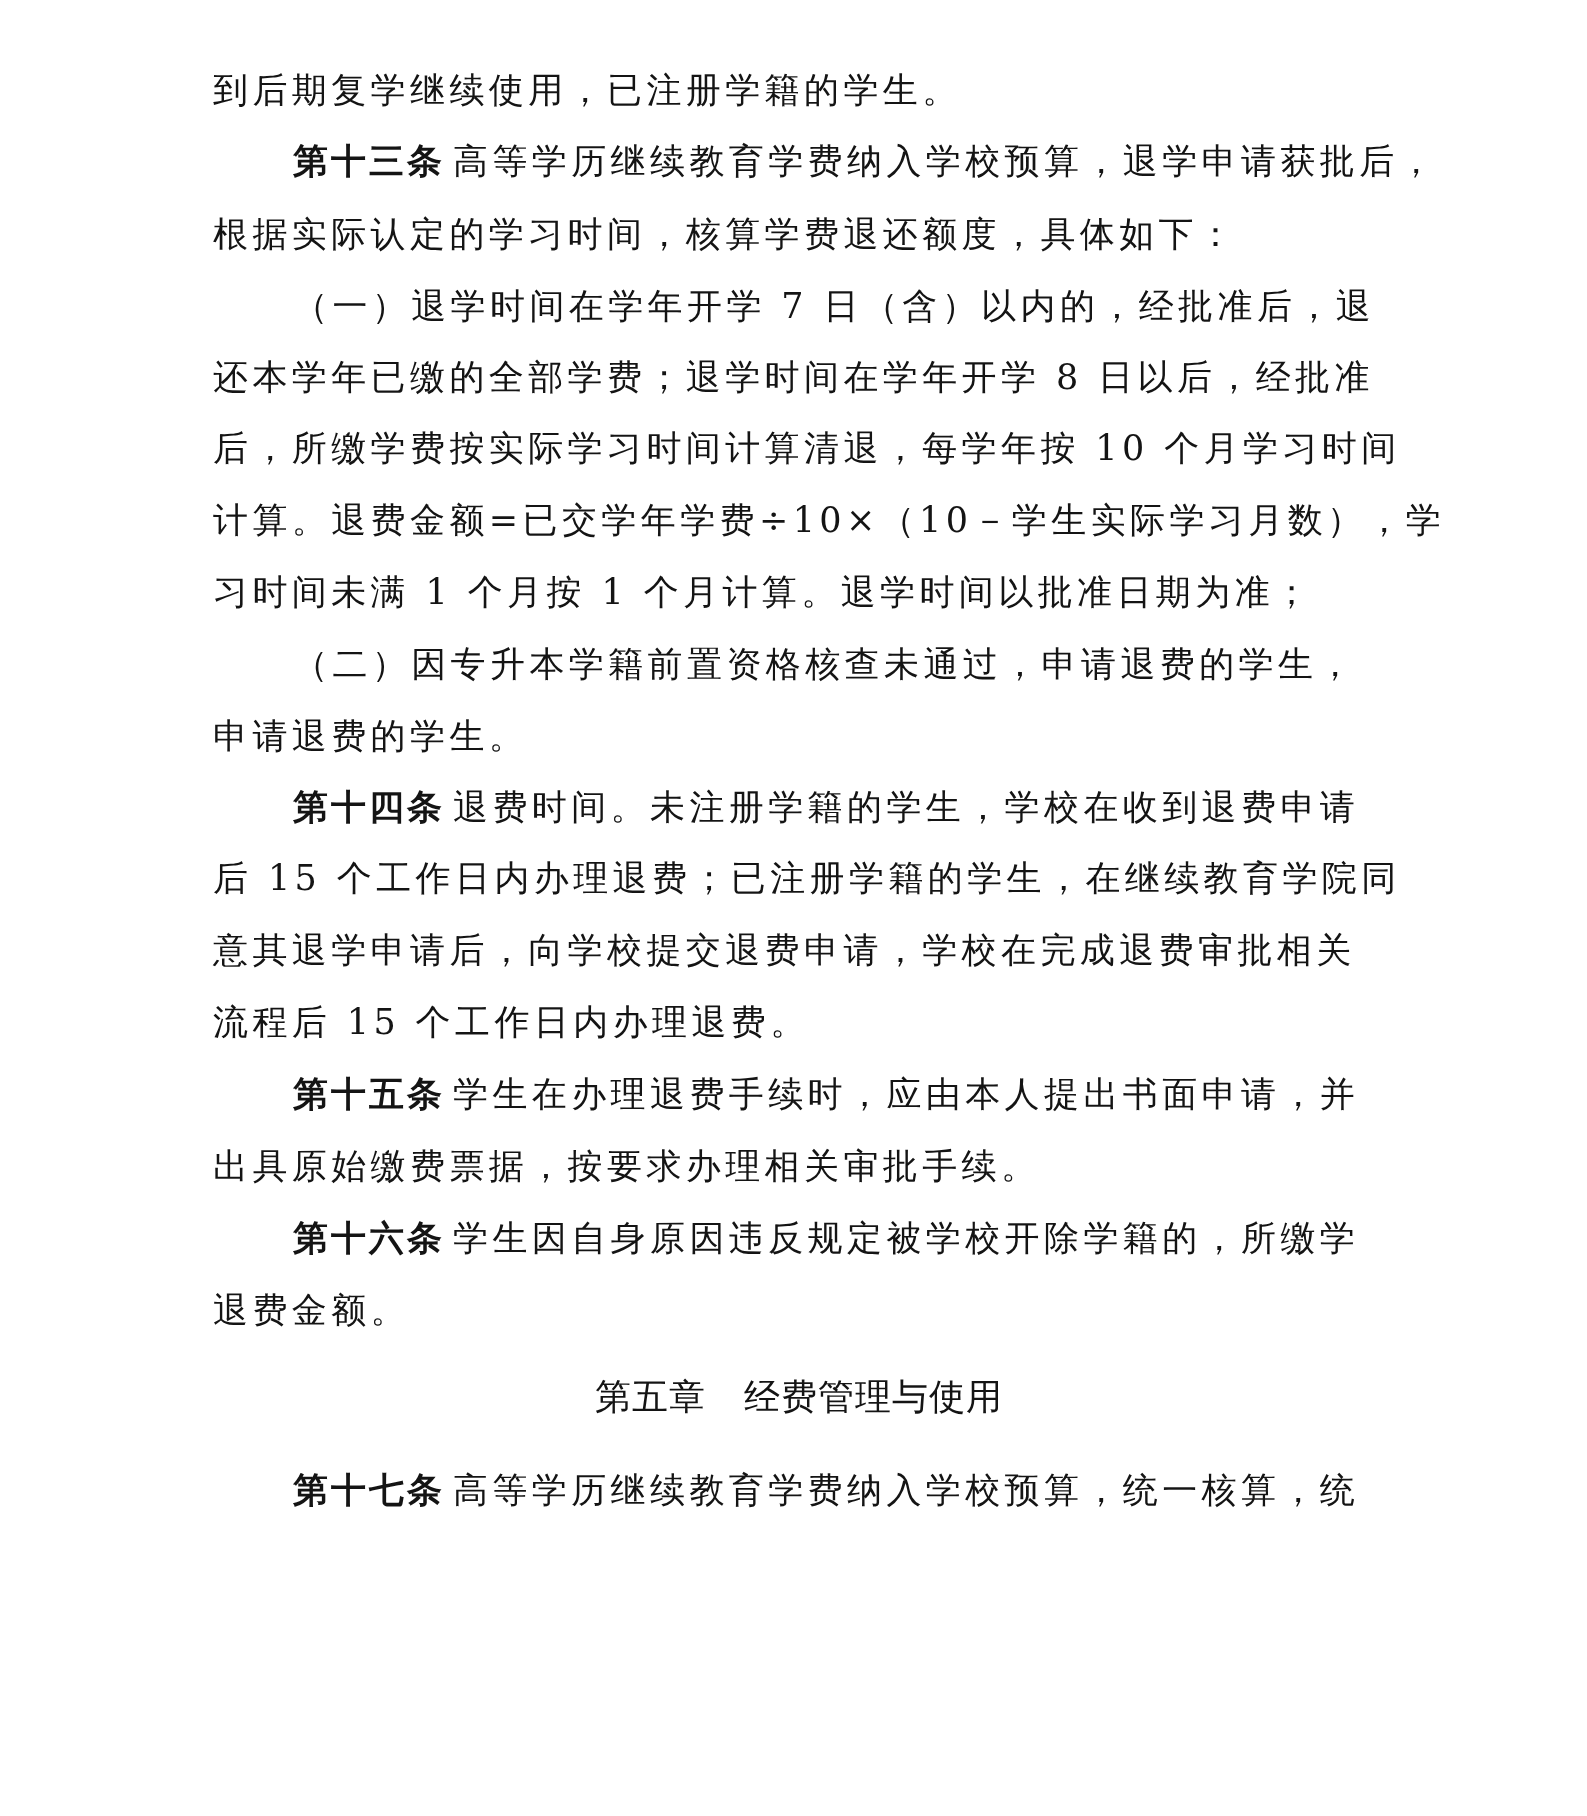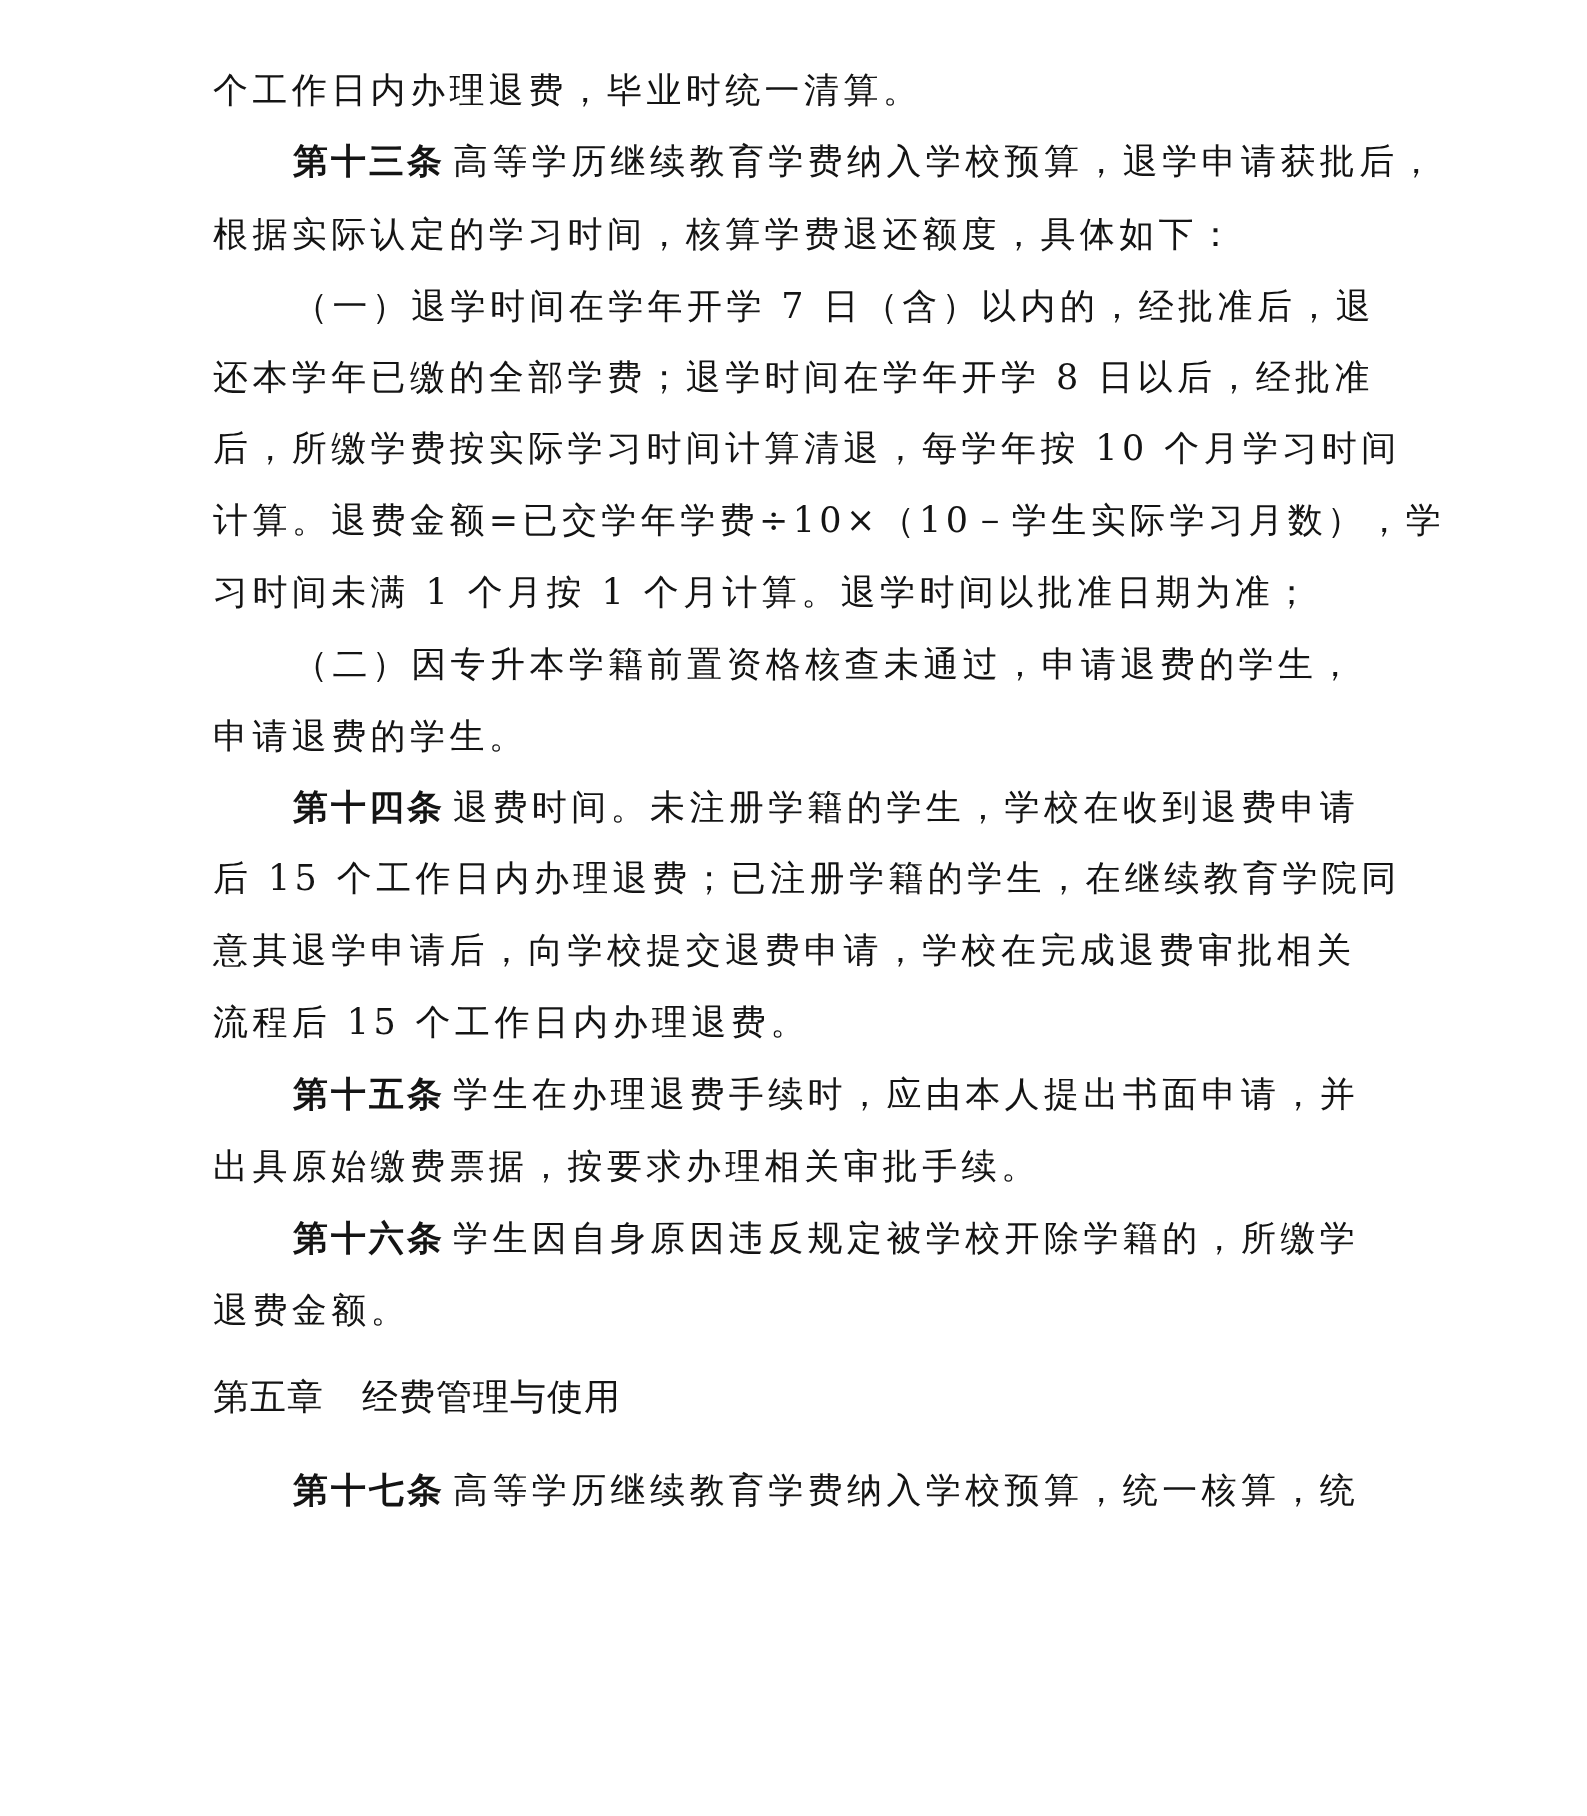--- a/index.html
+++ b/index.html
@@ -33,35 +33,35 @@
   .bold {
     font-family: "DejaVu Sans", "Liberation Sans", sans-serif;
     font-weight: bold;
     letter-spacing: 3px;
     margin-right: 8px;
   }
   .chapter {
     position: absolute;
     left: 0;
     width: 1172px;
-    text-align: left;
+    text-align: center;
     font-family: "DejaVu Sans", "Liberation Sans", sans-serif;
     font-size: 36px;
     line-height: 40px;
     letter-spacing: 1px;
   }
   .chapter .gap { display: inline-block; width: 38px; }
 </style>
 </head>
 <body>
 
 <div class="page">
 
   <div class="line" style="top:70px">
-    <span>个工作日内办理退费，毕业时统一清算。</span>
+    <span>到后期复学继续使用，已注册学籍的学生。</span>
   </div>
 
   <div class="line indent" style="top:141px">
     <span class="bold">第十三条</span><span>高等学历继续教育学费纳入学校预算，退学申请获批后，</span>
   </div>
 
   <div class="line" style="top:214px">
     <span>根据实际认定的学习时间，核算学费退还额度，具体如下：</span>
   </div>
 

